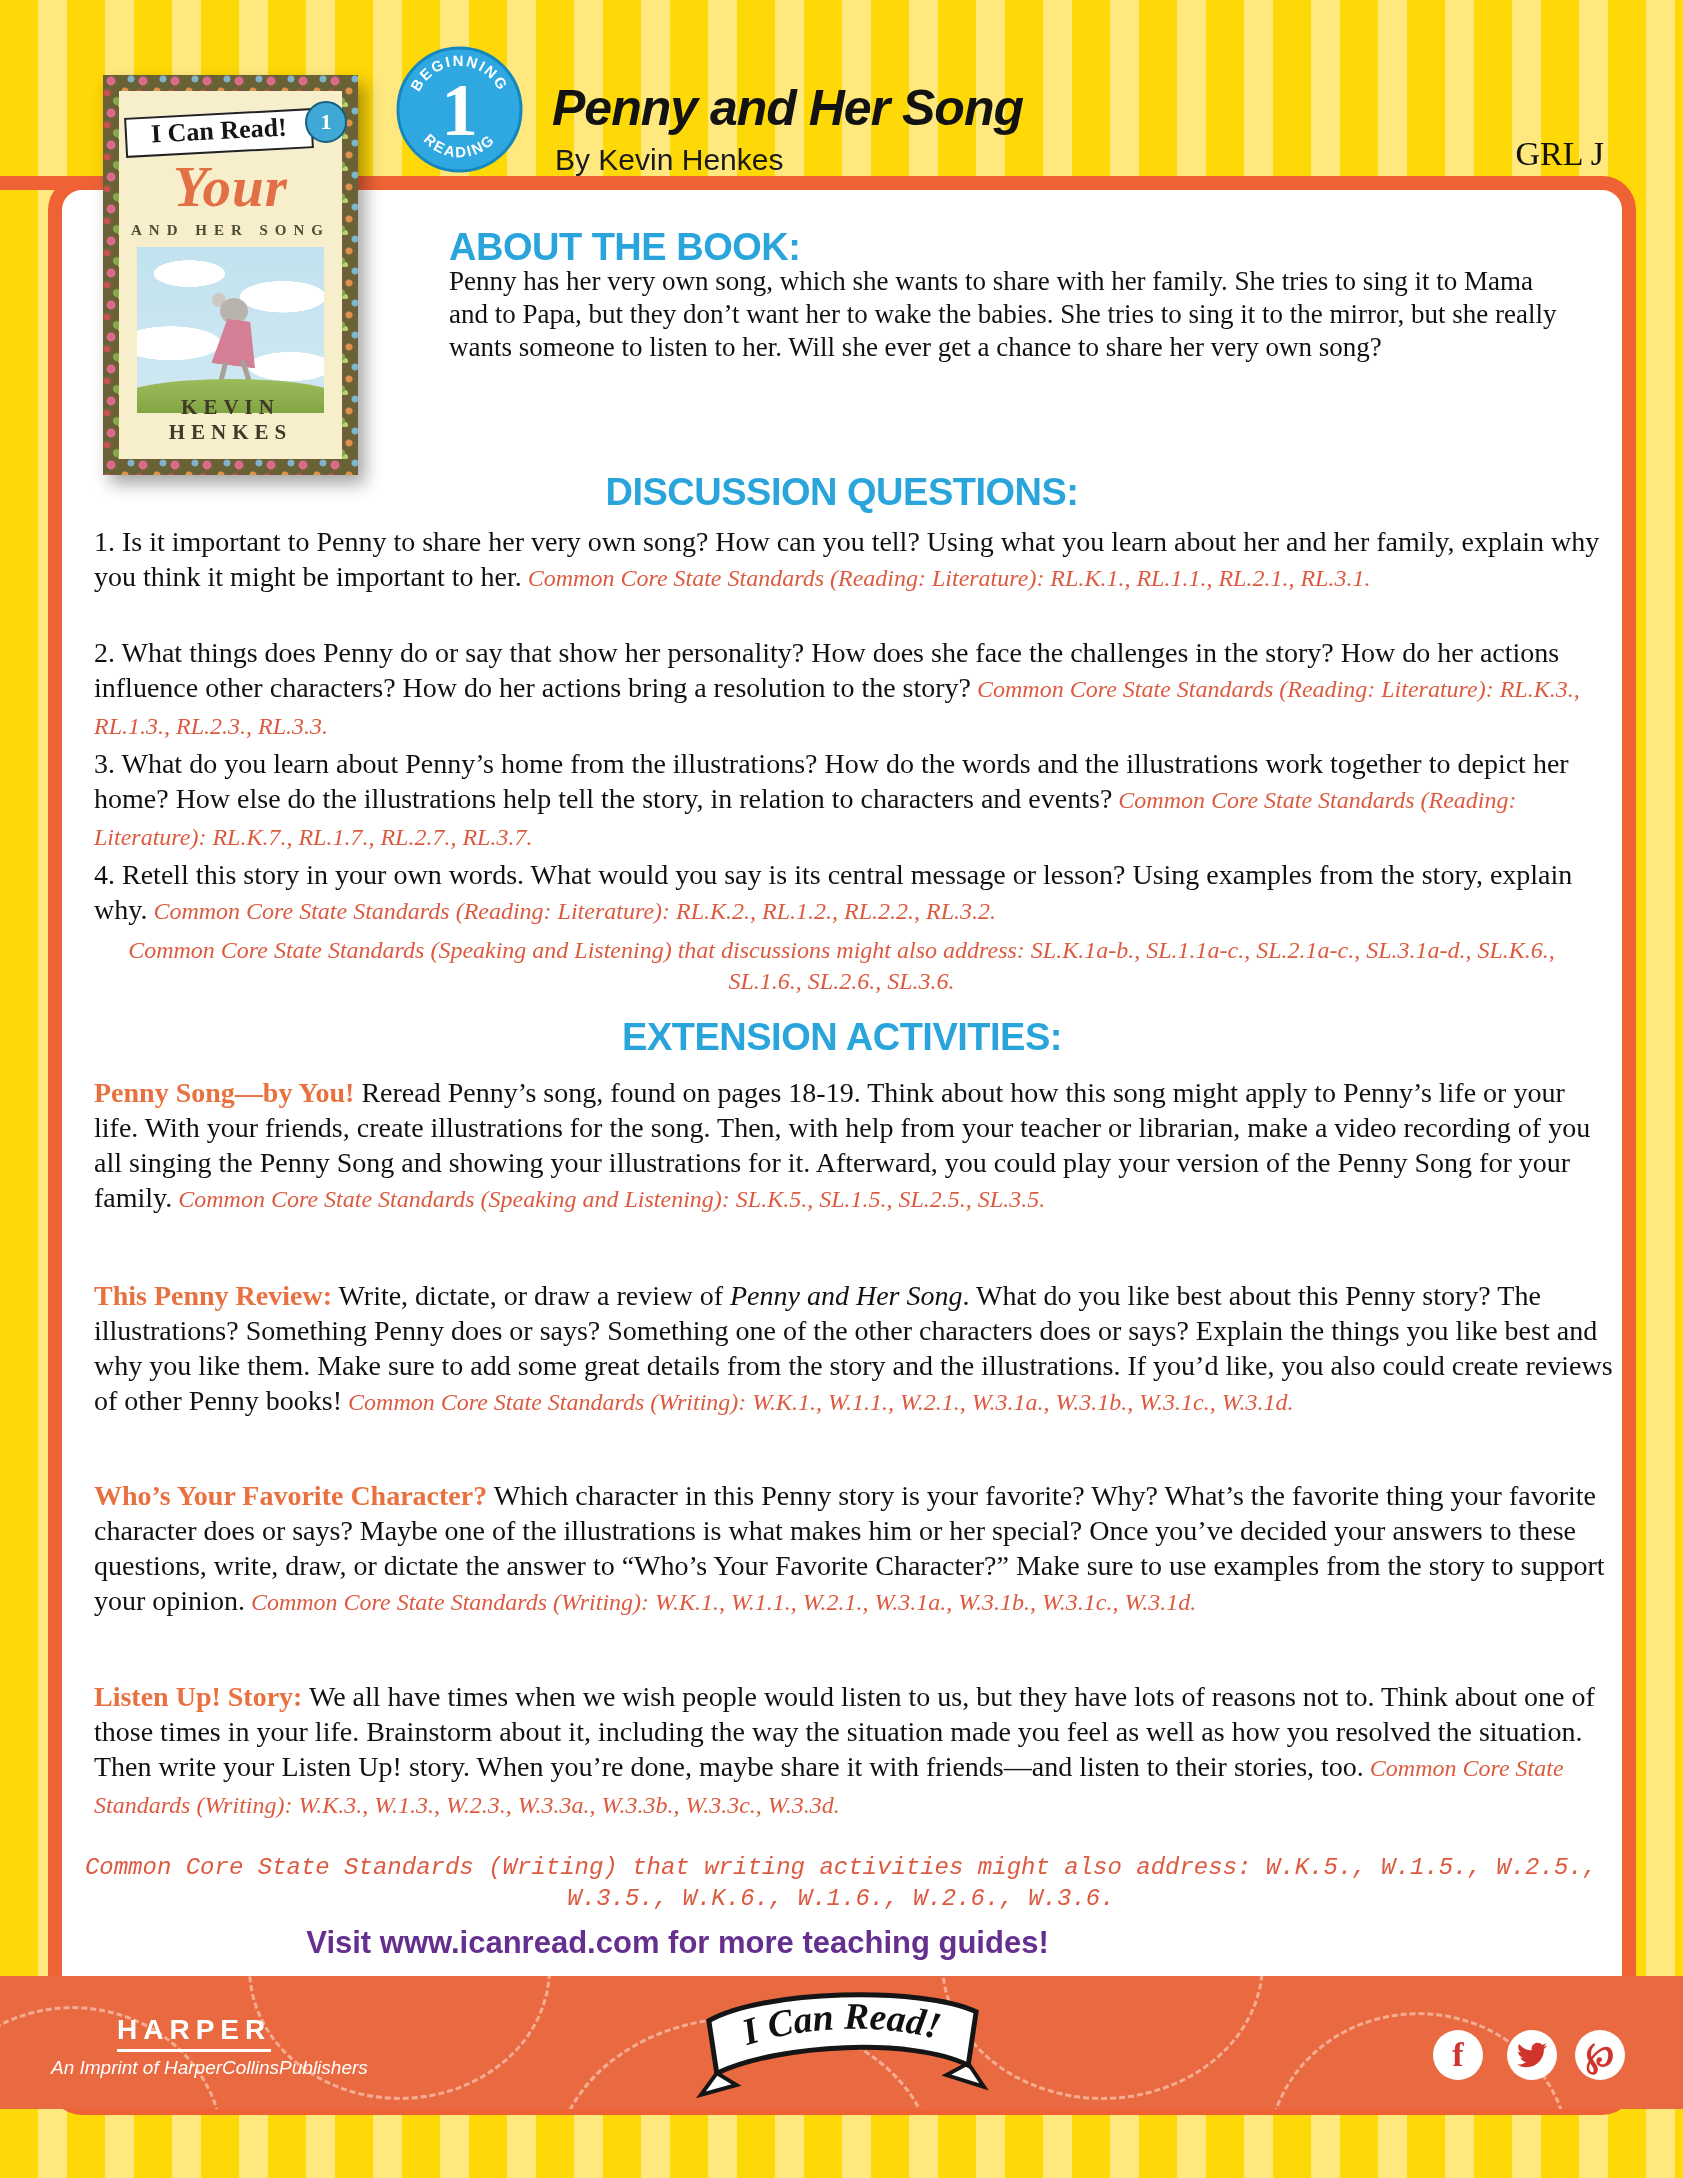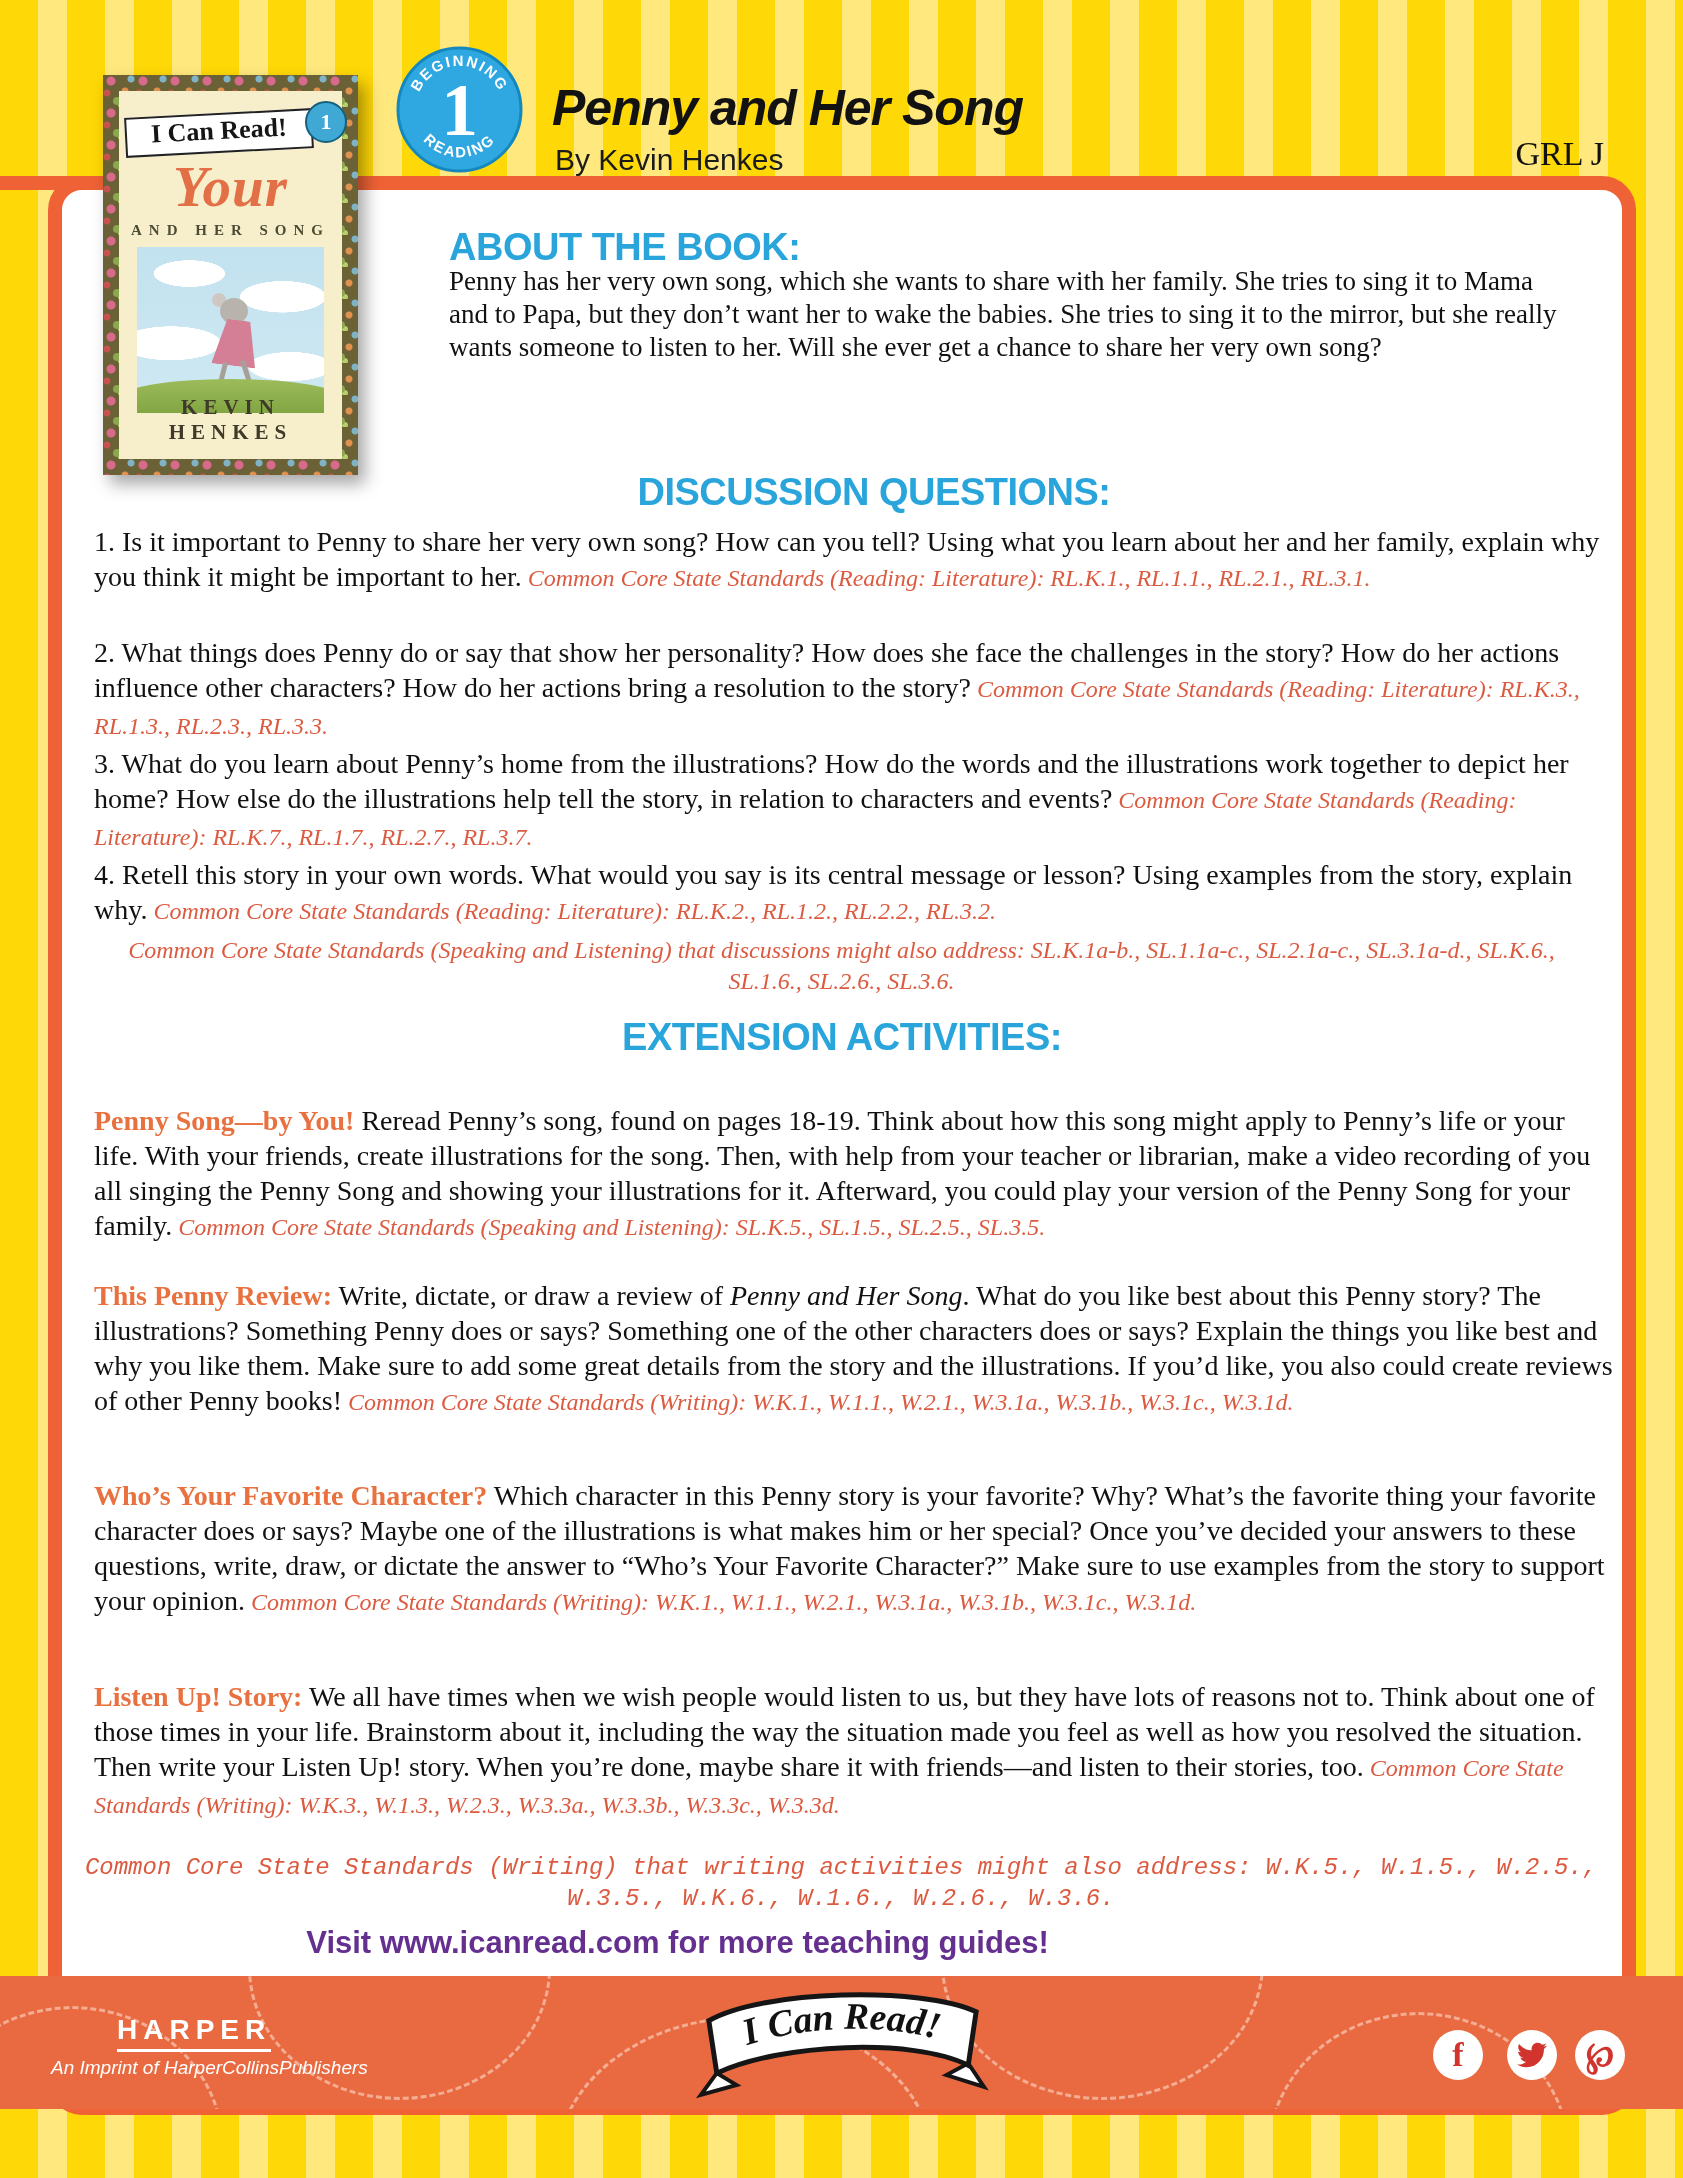--- a/index.html
+++ b/index.html
@@ -128,39 +128,39 @@
       <div class="m-leg" style="left:83px;top:115px;transform:rotate(14deg);"></div>
       <div class="m-leg" style="left:107px;top:113px;transform:rotate(-18deg);"></div>
     </div>
     <div class="cover-author">KEVIN HENKES</div>
   </div>
 </div>
 
 <div class="abs h-blue" style="left:449px;top:226px;">ABOUT THE BOOK:</div>
 <div class="abs about-body">Penny has her very own song, which she wants to share with her family. She tries to sing it to Mama and to Papa, but they don’t want her to wake the babies. She tries to sing it to the mirror, but she really wants someone to listen to her. Will she ever get a chance to share her very own song?</div>
 
-<div class="abs h-blue center-head" style="top:471px;padding-left:32px;">DISCUSSION QUESTIONS:</div>
+<div class="abs h-blue center-head" style="top:471px;">DISCUSSION QUESTIONS:</div>
 
 <div class="abs block" style="top:524px;">
   <span>1. Is it important to Penny to share her very own song? How can you tell? Using what you learn about her and her family, explain why you think it might be important to her.</span><span class="standards"> Common Core State Standards (Reading: Literature): RL.K.1., RL.1.1., RL.2.1., RL.3.1.</span>
 </div>
 <div class="abs block" style="top:635px;">
   <span>2. What things does Penny do or say that show her personality? How does she face the challenges in the story? How do her actions influence other characters? How do her actions bring a resolution to the story?</span><span class="standards"> Common Core State Standards (Reading: Literature): RL.K.3., RL.1.3., RL.2.3., RL.3.3.</span>
 </div>
 <div class="abs block" style="top:746px;">
   <span>3. What do you learn about Penny’s home from the illustrations? How do the words and the illustrations work together to depict her home? How else do the illustrations help tell the story, in relation to characters and events?</span><span class="standards"> Common Core State Standards (Reading: Literature): RL.K.7., RL.1.7., RL.2.7., RL.3.7.</span>
 </div>
 <div class="abs block" style="top:857px;">
   <span>4. Retell this story in your own words. What would you say is its central message or lesson? Using examples from the story, explain why.</span><span class="standards"> Common Core State Standards (Reading: Literature): RL.K.2., RL.1.2., RL.2.2., RL.3.2.</span>
 </div>
 <div class="abs note" style="left:109px;top:935px;width:1465px;">Common Core State Standards (Speaking and Listening) that discussions might also address: SL.K.1a-b., SL.1.1a-c., SL.2.1a-c., SL.3.1a-d., SL.K.6., SL.1.6., SL.2.6., SL.3.6.</div>
 
 <div class="abs h-blue center-head" style="top:1016px;">EXTENSION ACTIVITIES:</div>
 
-<div class="abs block" style="top:1075px;margin-top:28px;">
+<div class="abs block" style="top:1075px;">
   <span class="lead">Penny Song—by You!</span><span> Reread Penny’s song, found on pages 18-19. Think about how this song might apply to Penny’s life or your life. With your friends, create illustrations for the song. Then, with help from your teacher or librarian, make a video recording of you all singing the Penny Song and showing your illustrations for it. Afterward, you could play your version of the Penny Song for your family.</span><span style="font-style:italic"></span><span></span><span class="standards"> Common Core State Standards (Speaking and Listening): SL.K.5., SL.1.5., SL.2.5., SL.3.5.</span>
 </div>
 <div class="abs block" style="top:1278px;">
   <span class="lead">This Penny Review:</span><span> Write, dictate, or draw a review of </span><span style="font-style:italic">Penny and Her Song</span><span>. What do you like best about this Penny story? The illustrations? Something Penny does or says? Something one of the other characters does or says? Explain the things you like best and why you like them. Make sure to add some great details from the story and the illustrations. If you’d like, you also could create reviews of other Penny books!</span><span class="standards"> Common Core State Standards (Writing): W.K.1., W.1.1., W.2.1., W.3.1a., W.3.1b., W.3.1c., W.3.1d.</span>
 </div>
 <div class="abs block" style="top:1478px;">
   <span class="lead">Who’s Your Favorite Character?</span><span> Which character in this Penny story is your favorite? Why? What’s the favorite thing your favorite character does or says? Maybe one of the illustrations is what makes him or her special? Once you’ve decided your answers to these questions, write, draw, or dictate the answer to “Who’s Your Favorite Character?” Make sure to use examples from the story to support your opinion.</span><span style="font-style:italic"></span><span></span><span class="standards"> Common Core State Standards (Writing): W.K.1., W.1.1., W.2.1., W.3.1a., W.3.1b., W.3.1c., W.3.1d.</span>
 </div>
 <div class="abs block" style="top:1679px;">
   <span class="lead">Listen Up! Story:</span><span> We all have times when we wish people would listen to us, but they have lots of reasons not to. Think about one of those times in your life. Brainstorm about it, including the way the situation made you feel as well as how you resolved the situation. Then write your Listen Up! story. When you’re done, maybe share it with friends—and listen to their stories, too.</span><span style="font-style:italic"></span><span></span><span class="standards"> Common Core State Standards (Writing): W.K.3., W.1.3., W.2.3., W.3.3a., W.3.3b., W.3.3c., W.3.3d.</span>

